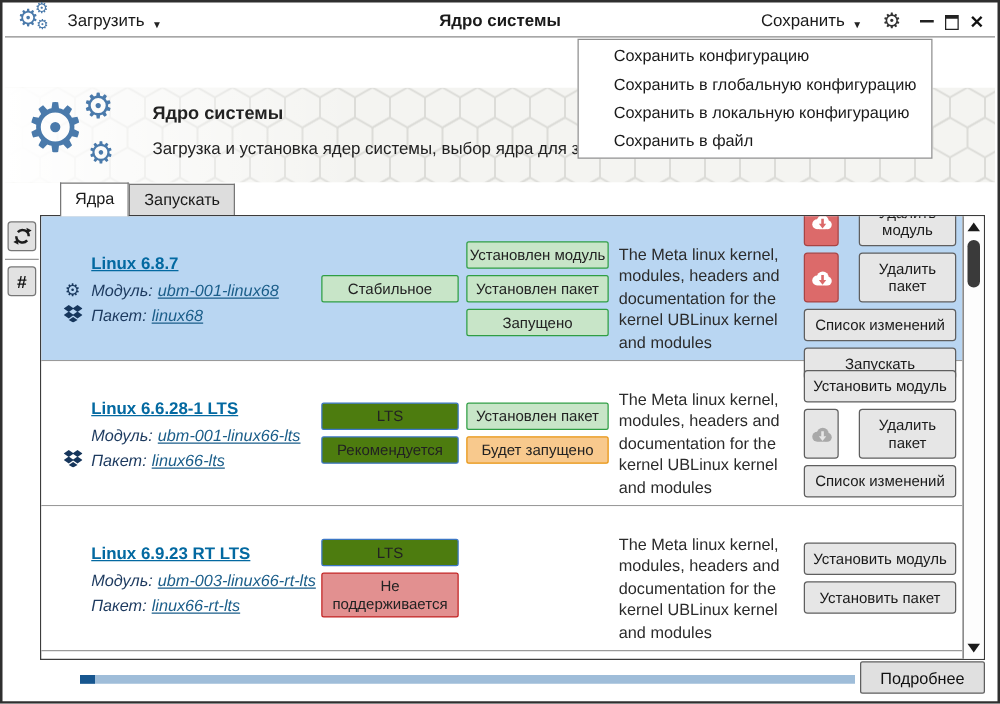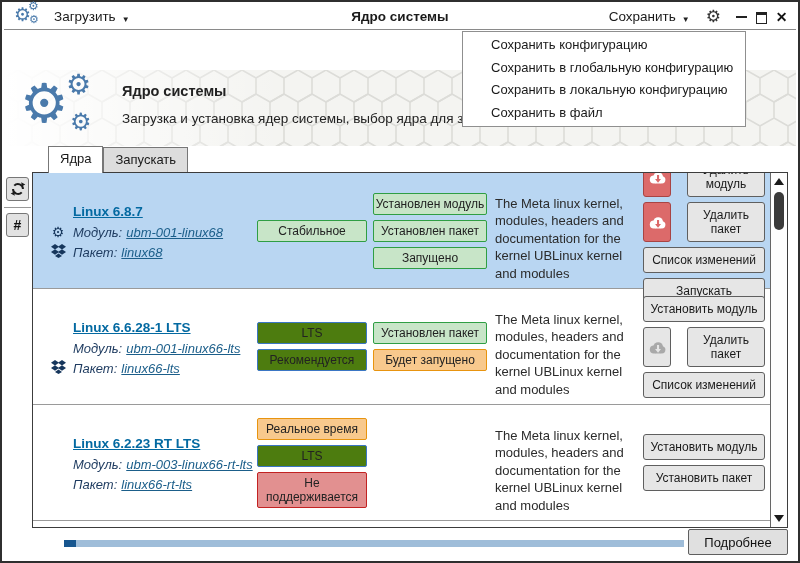--- a/index.html
+++ b/index.html
@@ -314,32 +314,31 @@
           </div>
           <div class="act-row">
             <button class="abtn">Список изменений</button>
           </div>
         </div>
       </div>
       <div class="rowsep"></div>
 
       <div class="krow">
         <div class="col-info">
-          <a class="kname">Linux 6.2.23 RT LTS</a>
+          <a class="kname">Linux 6.9.23 RT LTS</a>
           <div class="kline">
             <span class="lbl">Модуль:</span>
             <a>ubm-003-linux66-rt-lts</a>
           </div>
           <div class="kline">
             <span class="lbl">Пакет:</span>
             <a>linux66-rt-lts</a>
           </div>
         </div>
         <div class="col-ba">
-          <div class="badge orange">Реальное время</div>
           <div class="badge blue">LTS</div>
           <div class="badge red">Не поддерживается</div>
         </div>
         <div class="col-bb"></div>
         <div class="col-desc">The Meta linux kernel, modules, headers and documentation for the kernel UBLinux kernel and modules</div>
         <div class="col-actions">
           <div class="act-row">
             <button class="abtn">Установить модуль</button>
           </div>
           <div class="act-row">

